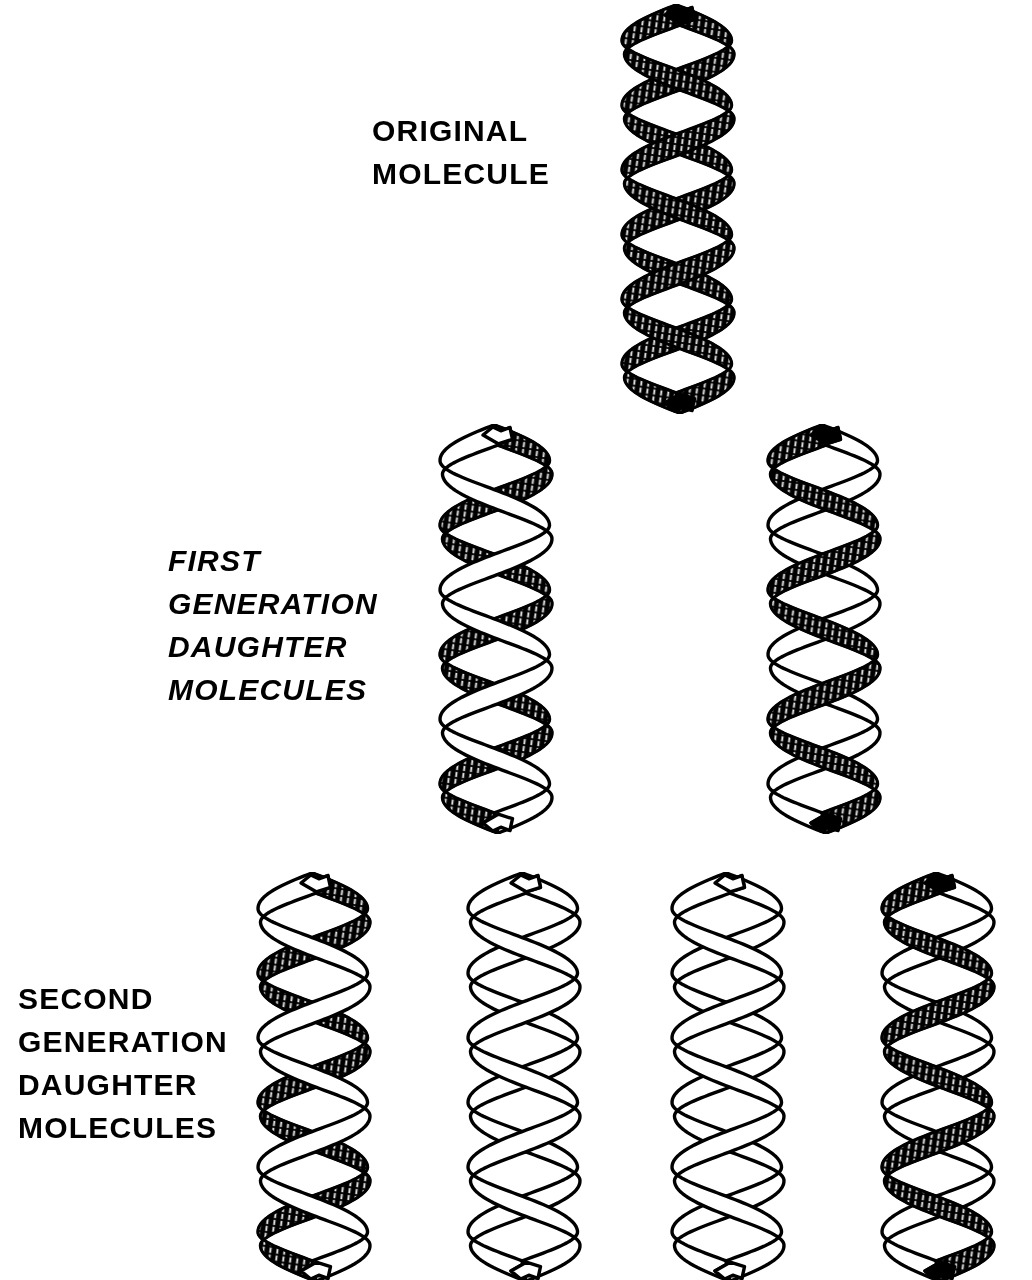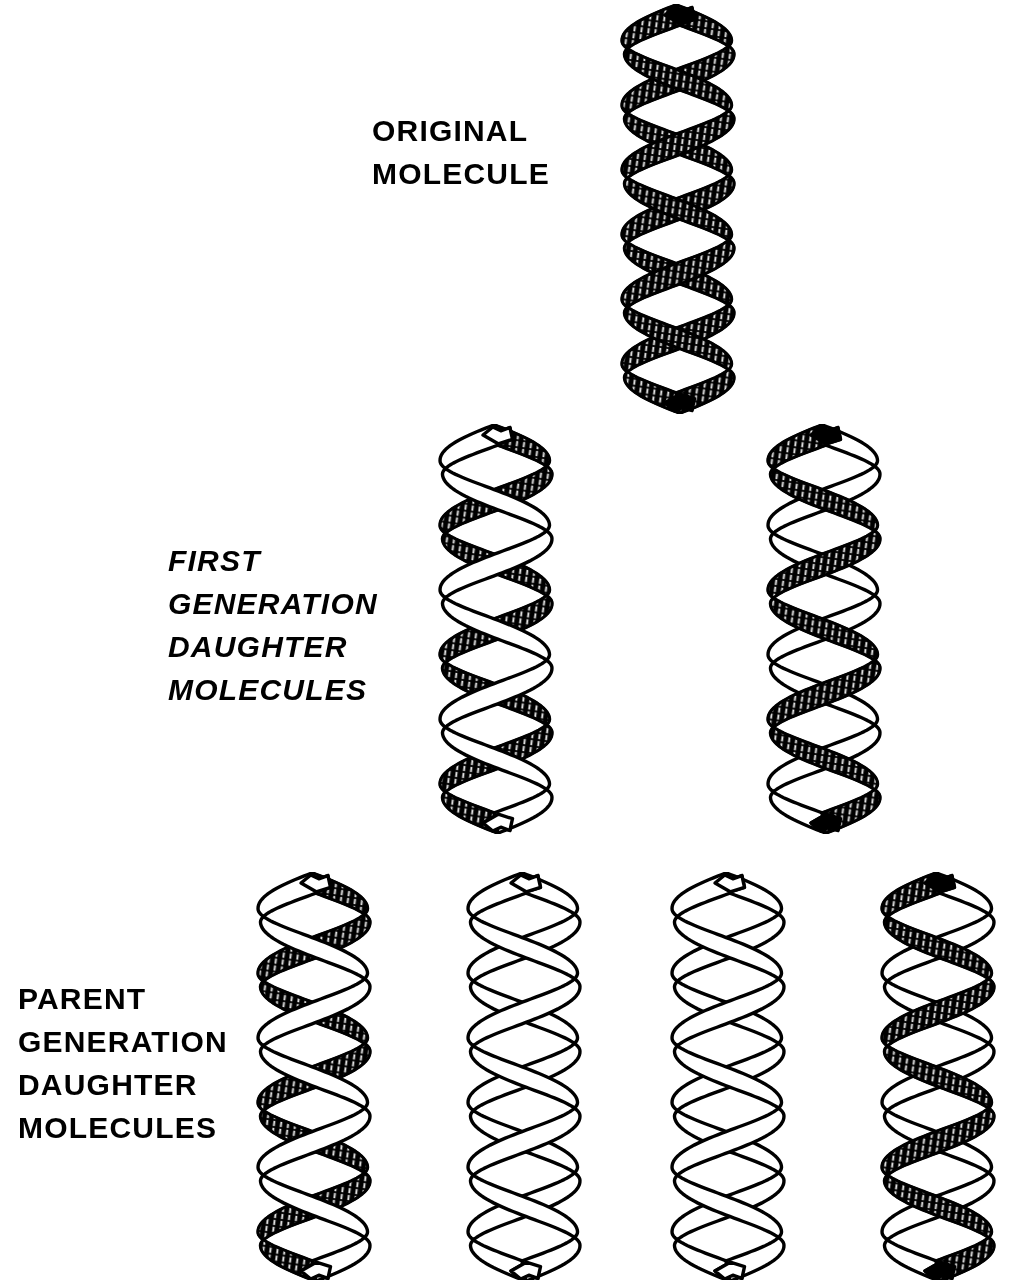--- a/index.html
+++ b/index.html
@@ -114,21 +114,21 @@
             <path d="M64.18,-10.13L59.88,-8.50L55.62,-6.85L51.41,-5.18L47.29,-3.49L43.27,-1.78L39.39,-0.06L35.66,1.69L32.11,3.45L28.77,5.23L25.64,7.03L22.76,8.84L20.13,10.67L17.79,12.50L15.73,14.35L13.97,16.21L12.53,18.07L11.41,19.95L10.61,21.82L10.16,23.70L10.04,25.58L10.16,26.94L10.61,28.29L11.41,29.65L12.53,31.01L13.97,32.38L15.73,33.75L17.79,35.14L20.13,36.53L22.76,37.94L25.64,39.36L28.77,40.80L32.11,42.25L35.66,43.72L39.39,45.21L43.27,46.72L47.29,48.24L51.41,49.78L55.62,51.35L59.88,52.94L64.18,54.54L68.48,56.17L72.75,57.82L76.98,59.48L81.13,61.17L85.18,62.88L89.10,64.61L92.87,66.36L96.47,68.12L99.88,69.90L103.07,71.70L106.02,73.51L108.72,75.33L111.15,77.17L113.29,79.02L115.13,80.88L116.67,82.74L117.88,84.61L118.77,86.49L119.32,88.37L119.53,90.25L119.32,91.60L118.77,92.96L117.88,94.31L116.67,95.67L115.13,97.04L113.29,98.42L111.15,99.80L108.72,101.20L106.02,102.61L103.07,104.03L99.88,105.47L96.47,106.92L92.87,108.39L89.10,109.88L85.18,111.38L81.13,112.91L76.98,114.45L72.75,116.02L68.48,117.60L64.18,119.21L59.88,120.84L55.62,122.48L51.41,124.15L47.29,125.84L43.27,127.55L39.39,129.28L35.66,131.02L32.11,132.79L28.77,134.57L25.64,136.36L22.76,138.17L20.13,140.00L17.79,141.84L15.73,143.68L13.97,145.54L12.53,147.41L11.41,149.28L10.61,151.16L10.16,153.04L10.04,154.92L10.16,156.27L10.61,157.62L11.41,158.98L12.53,160.34L13.97,161.71L15.73,163.08L17.79,164.47L20.13,165.87L22.76,167.27L25.64,168.70L28.77,170.13L32.11,171.59L35.66,173.06L39.39,174.54L43.27,176.05L47.29,177.57L51.41,179.12L55.62,180.68L59.88,182.27L64.18,183.88L68.48,185.50L72.75,187.15L76.98,188.82L81.13,190.51L85.18,192.22L89.10,193.94L92.87,195.69L96.47,197.45L99.88,199.23L103.07,201.03L106.02,202.84L108.72,204.67L111.15,206.50L113.29,208.35L115.13,210.21L116.67,212.07L117.88,213.95L118.77,215.82L119.32,217.70L119.53,219.58L119.32,220.94L118.77,222.29L117.88,223.65L116.67,225.01L115.13,226.38L113.29,227.75L111.15,229.14L108.72,230.53L106.02,231.94L103.07,233.36L99.88,234.80L96.47,236.25L92.87,237.72L89.10,239.21L85.18,240.72L81.13,242.24L76.98,243.78L72.75,245.35L68.48,246.94L64.18,248.54L59.88,250.17L55.62,251.82L51.41,253.48L47.29,255.17L43.27,256.88L39.39,258.61L35.66,260.36L32.11,262.12L28.77,263.90L25.64,265.70L22.76,267.51L20.13,269.33L17.79,271.17L15.73,273.02L13.97,274.88L12.53,276.74L11.41,278.61L10.61,280.49L10.16,282.37L10.03,284.25L10.16,285.60L10.61,286.96L11.41,288.31L12.53,289.67L13.97,291.04L15.73,292.42L17.79,293.80L20.13,295.20L22.76,296.61L25.64,298.03L28.77,299.47L32.11,300.92L35.66,302.39L39.39,303.88L43.27,305.38L47.29,306.91L51.41,308.45L55.62,310.02L59.88,311.60L64.18,313.21L68.48,314.84L72.75,316.48L76.98,318.15L81.13,319.84L85.18,321.55L89.10,323.28L92.87,325.02L96.47,326.79L99.88,328.57L103.07,330.36L106.02,332.17L108.72,334.00L111.15,335.84L113.29,337.68L115.13,339.54L116.67,341.41L117.88,343.28L118.77,345.16L119.32,347.04L119.53,348.92L119.32,350.27L118.77,351.62L117.88,352.98L116.67,354.34L115.13,355.71L113.29,357.08L111.15,358.47L108.72,359.87L106.02,361.27L103.07,362.70L99.88,364.13L96.47,365.59L92.87,367.06L89.10,368.54L85.18,370.05L81.13,371.57L76.98,373.12L72.75,374.68L68.48,376.27L64.18,377.88L67.82,398.13L72.12,396.50L76.38,394.85L80.59,393.18L84.71,391.49L88.73,389.78L92.61,388.06L96.34,386.31L99.89,384.55L103.23,382.77L106.36,380.97L109.24,379.16L111.87,377.33L114.21,375.50L116.27,373.65L118.03,371.79L119.47,369.93L120.59,368.05L121.39,366.18L121.84,364.30L121.97,362.42L121.84,361.06L121.39,359.71L120.59,358.35L119.47,356.99L118.03,355.62L116.27,354.25L114.21,352.86L111.87,351.47L109.24,350.06L106.36,348.64L103.23,347.20L99.89,345.75L96.34,344.28L92.61,342.79L88.73,341.28L84.71,339.76L80.59,338.22L76.38,336.65L72.12,335.06L67.82,333.46L63.52,331.83L59.25,330.18L55.02,328.52L50.87,326.83L46.82,325.12L42.90,323.39L39.13,321.64L35.53,319.88L32.12,318.10L28.93,316.30L25.98,314.49L23.28,312.67L20.85,310.83L18.71,308.98L16.87,307.12L15.33,305.26L14.12,303.39L13.23,301.51L12.68,299.63L12.47,297.75L12.68,296.40L13.23,295.04L14.12,293.69L15.33,292.33L16.87,290.96L18.71,289.58L20.85,288.20L23.28,286.80L25.98,285.39L28.93,283.97L32.12,282.53L35.53,281.08L39.13,279.61L42.90,278.12L46.82,276.62L50.87,275.09L55.02,273.55L59.25,271.98L63.52,270.40L67.82,268.79L72.12,267.16L76.38,265.52L80.59,263.85L84.71,262.16L88.73,260.45L92.61,258.72L96.34,256.98L99.89,255.21L103.23,253.43L106.36,251.64L109.24,249.83L111.87,248.00L114.21,246.16L116.27,244.32L118.03,242.46L119.47,240.59L120.59,238.72L121.39,236.84L121.84,234.96L121.97,233.08L121.84,231.73L121.39,230.38L120.59,229.02L119.47,227.66L118.03,226.29L116.27,224.92L114.21,223.53L111.87,222.13L109.24,220.73L106.36,219.30L103.23,217.87L99.89,216.41L96.34,214.94L92.61,213.46L88.73,211.95L84.71,210.43L80.59,208.88L76.38,207.32L72.12,205.73L67.82,204.13L63.52,202.50L59.25,200.85L55.02,199.18L50.87,197.49L46.82,195.78L42.90,194.06L39.13,192.31L35.53,190.55L32.12,188.77L28.93,186.97L25.98,185.16L23.28,183.33L20.85,181.50L18.71,179.65L16.87,177.79L15.33,175.93L14.12,174.05L13.23,172.18L12.68,170.30L12.46,168.42L12.68,167.06L13.23,165.71L14.12,164.35L15.33,162.99L16.87,161.62L18.71,160.25L20.85,158.86L23.28,157.47L25.98,156.06L28.93,154.64L32.12,153.20L35.53,151.75L39.13,150.28L42.90,148.79L46.82,147.28L50.87,145.76L55.02,144.22L59.25,142.65L63.52,141.06L67.82,139.46L72.12,137.83L76.38,136.18L80.59,134.52L84.71,132.83L88.73,131.12L92.61,129.39L96.34,127.64L99.89,125.88L103.23,124.10L106.36,122.30L109.24,120.49L111.87,118.67L114.21,116.83L116.27,114.98L118.03,113.12L119.47,111.26L120.59,109.39L121.39,107.51L121.84,105.63L121.97,103.75L121.84,102.40L121.39,101.04L120.59,99.69L119.47,98.33L118.03,96.96L116.27,95.58L114.21,94.20L111.87,92.80L109.24,91.39L106.36,89.97L103.23,88.53L99.89,87.08L96.34,85.61L92.61,84.12L88.73,82.62L84.71,81.09L80.59,79.55L76.38,77.98L72.12,76.40L67.82,74.79L63.52,73.16L59.25,71.52L55.02,69.85L50.87,68.16L46.82,66.45L42.90,64.72L39.13,62.98L35.53,61.21L32.12,59.43L28.93,57.64L25.98,55.83L23.28,54.00L20.85,52.16L18.71,50.32L16.87,48.46L15.33,46.59L14.12,44.72L13.23,42.84L12.68,40.96L12.46,39.08L12.68,37.73L13.23,36.38L14.12,35.02L15.33,33.66L16.87,32.29L18.71,30.92L20.85,29.53L23.28,28.13L25.98,26.73L28.93,25.30L32.12,23.87L35.53,22.41L39.13,20.94L42.90,19.46L46.82,17.95L50.87,16.43L55.02,14.88L59.25,13.32L63.52,11.73L67.82,10.13Z" fill="#000000" stroke="#000000" stroke-width="3.4" stroke-linejoin="round"></path>
             <path d="M64.18,-10.13L59.88,-8.50L55.62,-6.85L51.41,-5.18L47.29,-3.49L43.27,-1.78L39.39,-0.06L35.66,1.69L32.11,3.45L28.77,5.23L25.64,7.03L22.76,8.84L20.13,10.67L17.79,12.50L15.73,14.35L13.97,16.21L12.53,18.07L11.41,19.95L10.61,21.82L10.16,23.70L10.04,25.58L10.16,26.94L10.61,28.29L11.41,29.65L12.53,31.01L13.97,32.38L15.73,33.75L17.79,35.14L20.13,36.53L22.76,37.94L25.64,39.36L28.77,40.80L32.11,42.25L35.66,43.72L39.39,45.21L43.27,46.72L47.29,48.24L51.41,49.78L55.62,51.35L59.88,52.94L64.18,54.54L68.48,56.17L72.75,57.82L76.98,59.48L81.13,61.17L85.18,62.88L89.10,64.61L92.87,66.36L96.47,68.12L99.88,69.90L103.07,71.70L106.02,73.51L108.72,75.33L111.15,77.17L113.29,79.02L115.13,80.88L116.67,82.74L117.88,84.61L118.77,86.49L119.32,88.37L119.53,90.25L119.32,91.60L118.77,92.96L117.88,94.31L116.67,95.67L115.13,97.04L113.29,98.42L111.15,99.80L108.72,101.20L106.02,102.61L103.07,104.03L99.88,105.47L96.47,106.92L92.87,108.39L89.10,109.88L85.18,111.38L81.13,112.91L76.98,114.45L72.75,116.02L68.48,117.60L64.18,119.21L59.88,120.84L55.62,122.48L51.41,124.15L47.29,125.84L43.27,127.55L39.39,129.28L35.66,131.02L32.11,132.79L28.77,134.57L25.64,136.36L22.76,138.17L20.13,140.00L17.79,141.84L15.73,143.68L13.97,145.54L12.53,147.41L11.41,149.28L10.61,151.16L10.16,153.04L10.04,154.92L10.16,156.27L10.61,157.62L11.41,158.98L12.53,160.34L13.97,161.71L15.73,163.08L17.79,164.47L20.13,165.87L22.76,167.27L25.64,168.70L28.77,170.13L32.11,171.59L35.66,173.06L39.39,174.54L43.27,176.05L47.29,177.57L51.41,179.12L55.62,180.68L59.88,182.27L64.18,183.88L68.48,185.50L72.75,187.15L76.98,188.82L81.13,190.51L85.18,192.22L89.10,193.94L92.87,195.69L96.47,197.45L99.88,199.23L103.07,201.03L106.02,202.84L108.72,204.67L111.15,206.50L113.29,208.35L115.13,210.21L116.67,212.07L117.88,213.95L118.77,215.82L119.32,217.70L119.53,219.58L119.32,220.94L118.77,222.29L117.88,223.65L116.67,225.01L115.13,226.38L113.29,227.75L111.15,229.14L108.72,230.53L106.02,231.94L103.07,233.36L99.88,234.80L96.47,236.25L92.87,237.72L89.10,239.21L85.18,240.72L81.13,242.24L76.98,243.78L72.75,245.35L68.48,246.94L64.18,248.54L59.88,250.17L55.62,251.82L51.41,253.48L47.29,255.17L43.27,256.88L39.39,258.61L35.66,260.36L32.11,262.12L28.77,263.90L25.64,265.70L22.76,267.51L20.13,269.33L17.79,271.17L15.73,273.02L13.97,274.88L12.53,276.74L11.41,278.61L10.61,280.49L10.16,282.37L10.03,284.25L10.16,285.60L10.61,286.96L11.41,288.31L12.53,289.67L13.97,291.04L15.73,292.42L17.79,293.80L20.13,295.20L22.76,296.61L25.64,298.03L28.77,299.47L32.11,300.92L35.66,302.39L39.39,303.88L43.27,305.38L47.29,306.91L51.41,308.45L55.62,310.02L59.88,311.60L64.18,313.21L68.48,314.84L72.75,316.48L76.98,318.15L81.13,319.84L85.18,321.55L89.10,323.28L92.87,325.02L96.47,326.79L99.88,328.57L103.07,330.36L106.02,332.17L108.72,334.00L111.15,335.84L113.29,337.68L115.13,339.54L116.67,341.41L117.88,343.28L118.77,345.16L119.32,347.04L119.53,348.92L119.32,350.27L118.77,351.62L117.88,352.98L116.67,354.34L115.13,355.71L113.29,357.08L111.15,358.47L108.72,359.87L106.02,361.27L103.07,362.70L99.88,364.13L96.47,365.59L92.87,367.06L89.10,368.54L85.18,370.05L81.13,371.57L76.98,373.12L72.75,374.68L68.48,376.27L64.18,377.88L67.82,398.13L72.12,396.50L76.38,394.85L80.59,393.18L84.71,391.49L88.73,389.78L92.61,388.06L96.34,386.31L99.89,384.55L103.23,382.77L106.36,380.97L109.24,379.16L111.87,377.33L114.21,375.50L116.27,373.65L118.03,371.79L119.47,369.93L120.59,368.05L121.39,366.18L121.84,364.30L121.97,362.42L121.84,361.06L121.39,359.71L120.59,358.35L119.47,356.99L118.03,355.62L116.27,354.25L114.21,352.86L111.87,351.47L109.24,350.06L106.36,348.64L103.23,347.20L99.89,345.75L96.34,344.28L92.61,342.79L88.73,341.28L84.71,339.76L80.59,338.22L76.38,336.65L72.12,335.06L67.82,333.46L63.52,331.83L59.25,330.18L55.02,328.52L50.87,326.83L46.82,325.12L42.90,323.39L39.13,321.64L35.53,319.88L32.12,318.10L28.93,316.30L25.98,314.49L23.28,312.67L20.85,310.83L18.71,308.98L16.87,307.12L15.33,305.26L14.12,303.39L13.23,301.51L12.68,299.63L12.47,297.75L12.68,296.40L13.23,295.04L14.12,293.69L15.33,292.33L16.87,290.96L18.71,289.58L20.85,288.20L23.28,286.80L25.98,285.39L28.93,283.97L32.12,282.53L35.53,281.08L39.13,279.61L42.90,278.12L46.82,276.62L50.87,275.09L55.02,273.55L59.25,271.98L63.52,270.40L67.82,268.79L72.12,267.16L76.38,265.52L80.59,263.85L84.71,262.16L88.73,260.45L92.61,258.72L96.34,256.98L99.89,255.21L103.23,253.43L106.36,251.64L109.24,249.83L111.87,248.00L114.21,246.16L116.27,244.32L118.03,242.46L119.47,240.59L120.59,238.72L121.39,236.84L121.84,234.96L121.97,233.08L121.84,231.73L121.39,230.38L120.59,229.02L119.47,227.66L118.03,226.29L116.27,224.92L114.21,223.53L111.87,222.13L109.24,220.73L106.36,219.30L103.23,217.87L99.89,216.41L96.34,214.94L92.61,213.46L88.73,211.95L84.71,210.43L80.59,208.88L76.38,207.32L72.12,205.73L67.82,204.13L63.52,202.50L59.25,200.85L55.02,199.18L50.87,197.49L46.82,195.78L42.90,194.06L39.13,192.31L35.53,190.55L32.12,188.77L28.93,186.97L25.98,185.16L23.28,183.33L20.85,181.50L18.71,179.65L16.87,177.79L15.33,175.93L14.12,174.05L13.23,172.18L12.68,170.30L12.46,168.42L12.68,167.06L13.23,165.71L14.12,164.35L15.33,162.99L16.87,161.62L18.71,160.25L20.85,158.86L23.28,157.47L25.98,156.06L28.93,154.64L32.12,153.20L35.53,151.75L39.13,150.28L42.90,148.79L46.82,147.28L50.87,145.76L55.02,144.22L59.25,142.65L63.52,141.06L67.82,139.46L72.12,137.83L76.38,136.18L80.59,134.52L84.71,132.83L88.73,131.12L92.61,129.39L96.34,127.64L99.89,125.88L103.23,124.10L106.36,122.30L109.24,120.49L111.87,118.67L114.21,116.83L116.27,114.98L118.03,113.12L119.47,111.26L120.59,109.39L121.39,107.51L121.84,105.63L121.97,103.75L121.84,102.40L121.39,101.04L120.59,99.69L119.47,98.33L118.03,96.96L116.27,95.58L114.21,94.20L111.87,92.80L109.24,91.39L106.36,89.97L103.23,88.53L99.89,87.08L96.34,85.61L92.61,84.12L88.73,82.62L84.71,81.09L80.59,79.55L76.38,77.98L72.12,76.40L67.82,74.79L63.52,73.16L59.25,71.52L55.02,69.85L50.87,68.16L46.82,66.45L42.90,64.72L39.13,62.98L35.53,61.21L32.12,59.43L28.93,57.64L25.98,55.83L23.28,54.00L20.85,52.16L18.71,50.32L16.87,48.46L15.33,46.59L14.12,44.72L13.23,42.84L12.68,40.96L12.46,39.08L12.68,37.73L13.23,36.38L14.12,35.02L15.33,33.66L16.87,32.29L18.71,30.92L20.85,29.53L23.28,28.13L25.98,26.73L28.93,25.30L32.12,23.87L35.53,22.41L39.13,20.94L42.90,19.46L46.82,17.95L50.87,16.43L55.02,14.88L59.25,13.32L63.52,11.73L67.82,10.13Z" fill="url(#hatch2)" stroke="#000000" stroke-width="2.72" clip-rule="nonzero" opacity="0.9"></path>
             <path d="M53,0 l9.75,-8.06 l8.06,3.9 l9.1,-3.25 l2.6,11.700000000000001 l-14.3,4.55 Z" fill="#000000" stroke="#000000" stroke-width="3.4" stroke-linejoin="round"></path>
             <path d="M53.00000000000004,388 l9.75,8.06 l8.06,-3.9 l9.1,3.25 l2.6,-11.700000000000001 l-14.3,-4.55 Z" fill="#000000" stroke="#000000" stroke-width="3.4" stroke-linejoin="round"></path>
           </g>
         </svg>
       </div>
     </div>
     <div class="row" style="top: 872px;">
       <div class="row-label" style="left: 18px; top: 106px; width: 232px;">
-        <span class="lbl-line">PARENT</span>
+        <span class="lbl-line">SECOND</span>
         <span class="lbl-line">GENERATION</span>
         <span class="lbl-line">DAUGHTER</span>
         <span class="lbl-line">MOLECULES</span>
       </div>
       <div class="helix-slot" style="left: 248px;">
         <svg width="132" height="410" viewBox="0 0 132 410">
           <defs>
             <pattern id="hatch3" width="7" height="7" patternUnits="userSpaceOnUse" patternTransform="rotate(8)">
               <rect width="7" height="7" fill="#000"></rect>
               <rect x="2.4" y="0.9" width="1.9" height="5.2" fill="#fff"></rect>

